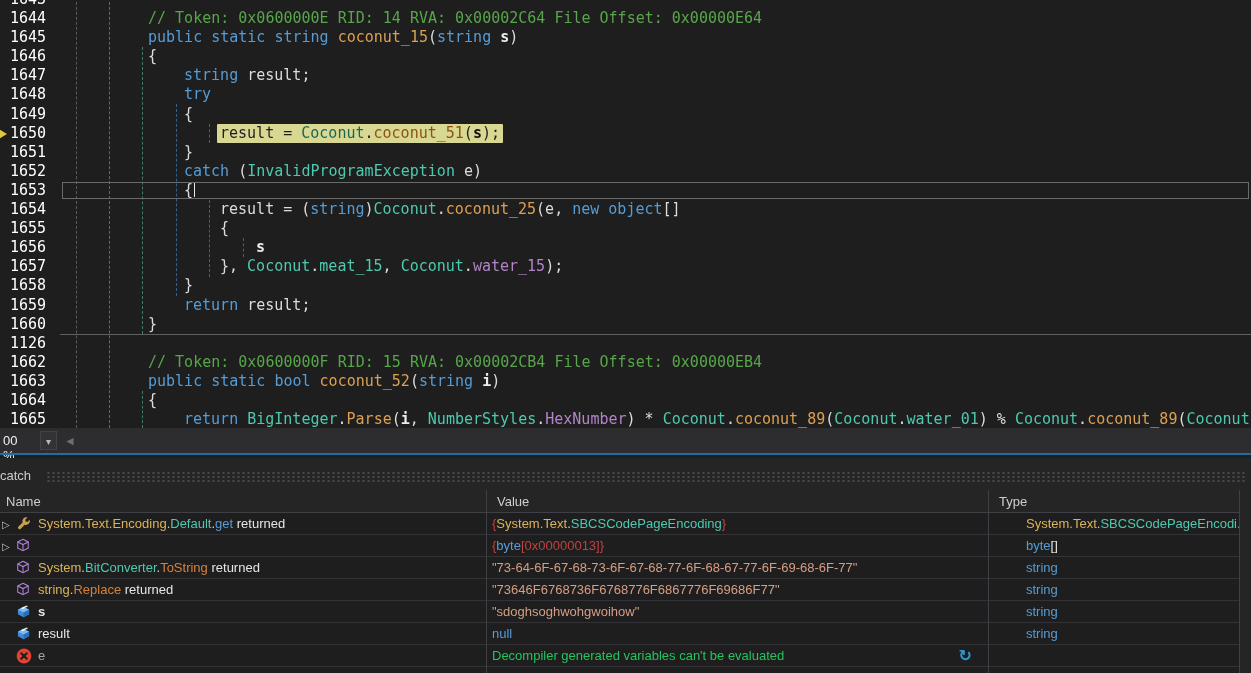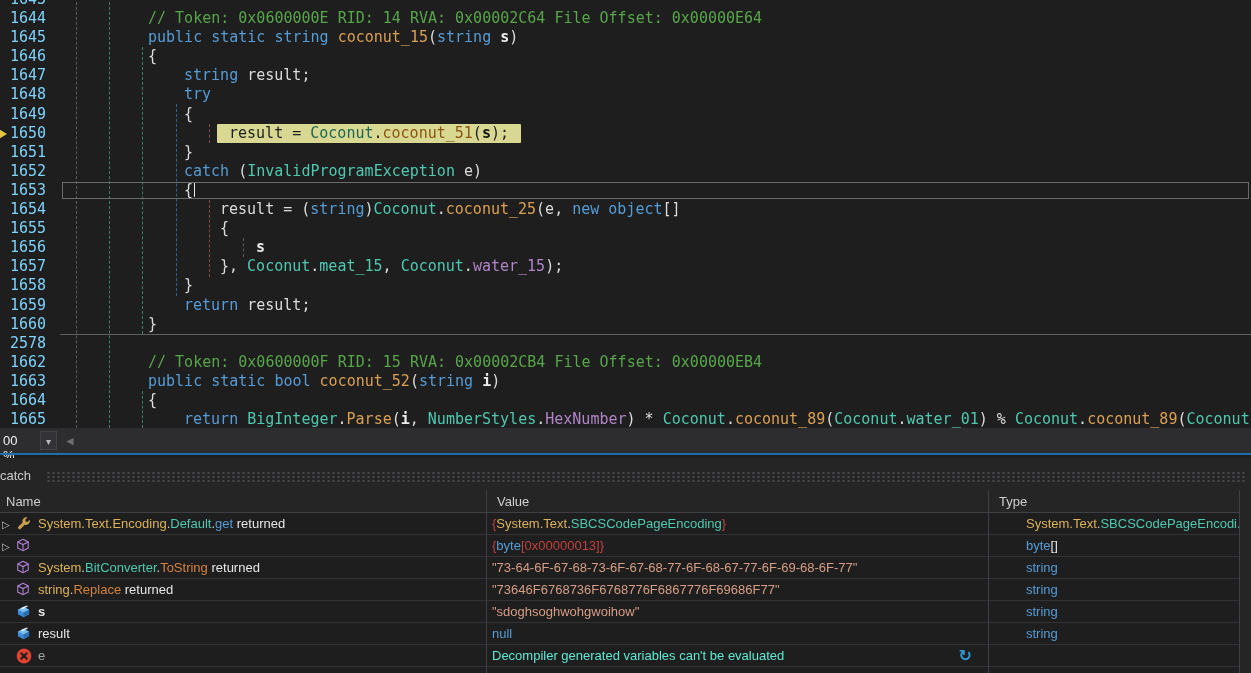--- a/index.html
+++ b/index.html
@@ -2,23 +2,23 @@
 <html><head>
 <meta charset="utf-8">
 <style>
   html,body{margin:0;padding:0;background:#111;}
   .screen{position:relative;width:1251px;height:673px;background:#1E1E1E;overflow:hidden;
           font-family:"Liberation Sans",sans-serif;}
   
   .editor{position:absolute;left:0;top:0;width:1251px;height:428px;background:#1E1E1E;overflow:hidden;}
   .code-row{position:absolute;left:0;height:19px;width:1251px;white-space:pre;
             font-family:"DejaVu Sans Mono",monospace;font-size:15px;line-height:19px;}
-  .lnum{position:absolute;left:10px;top:0;color:#7dd3fc;font-family:"DejaVu Sans Mono",monospace;font-size:15px;}
+  .lnum{position:absolute;left:10px;top:0;color:#ffffff;font-family:"DejaVu Sans Mono",monospace;font-size:15px;}
   .ctext{position:absolute;top:0;}
-  .hlbox{background:#D8D893;padding:0 12px;margin-left:-3px;border-radius:1px;}
+  .hlbox{background:#D8D893;padding:0 3px;margin-left:-3px;border-radius:1px;}
   .guide{position:absolute;width:0;border-left:1px dashed #555;}
   .caretbox{position:absolute;left:62px;width:1187px;height:17px;border:1.5px solid #6A6A6A;box-sizing:border-box;}
   .caret{position:absolute;width:1px;height:14px;background:#E8E8E8;}
   .mseparator{position:absolute;left:60px;width:1191px;height:0;border-top:1px solid #606060;}
   .execarrow{position:absolute;left:-3px;width:0;height:0;border-left:10px solid #E2C63F;
              border-top:6px solid transparent;border-bottom:6px solid transparent;}
   
   .hscroll{position:absolute;left:0;top:428px;width:1251px;height:27px;background:#2D2D30;}
   .zoom-combo{position:absolute;left:0;top:2px;height:22px;color:#F1F1F1;font-size:13px;}
   .zoom-label{position:absolute;left:3px;top:3px;}
@@ -83,21 +83,21 @@
         <div class="code-row" style="top: 142.7px;"><span class="lnum">1651</span><span class="ctext" style="left: 184px;"><span style="color: rgb(220, 220, 220);">}</span></span></div>
         <div class="code-row" style="top: 161.8px;"><span class="lnum">1652</span><span class="ctext" style="left: 184px;"><span style="color: rgb(86, 156, 214);">catch</span><span style="color: rgb(220, 220, 220);"> (</span><span style="color: rgb(78, 201, 176);">InvalidProgramException</span><span style="color: rgb(220, 220, 220);"> e)</span></span></div>
         <div class="code-row" style="top: 180.9px;"><span class="lnum">1653</span><span class="ctext" style="left: 184px;"><span style="color: rgb(220, 220, 220);">{</span></span><span class="caret" style="left: 194px; top: 2px;"></span></div>
         <div class="code-row" style="top: 200px;"><span class="lnum">1654</span><span class="ctext" style="left: 220px;"><span style="color: rgb(220, 220, 220);">result = (</span><span style="color: rgb(86, 156, 214);">string</span><span style="color: rgb(220, 220, 220);">)</span><span style="color: rgb(78, 201, 176);">Coconut</span><span style="color: rgb(220, 220, 220);">.</span><span style="color: rgb(220, 160, 82);">coconut_25</span><span style="color: rgb(220, 220, 220);">(e, </span><span style="color: rgb(86, 156, 214);">new</span><span style="color: rgb(220, 220, 220);"> </span><span style="color: rgb(86, 156, 214);">object</span><span style="color: rgb(220, 220, 220);">[]</span></span></div>
         <div class="code-row" style="top: 219.1px;"><span class="lnum">1655</span><span class="ctext" style="left: 220px;"><span style="color: rgb(220, 220, 220);">{</span></span></div>
         <div class="code-row" style="top: 238.2px;"><span class="lnum">1656</span><span class="ctext" style="left: 256px;"><span style="color: rgb(236, 236, 236); font-weight: bold;">s</span></span></div>
         <div class="code-row" style="top: 257.3px;"><span class="lnum">1657</span><span class="ctext" style="left: 220px;"><span style="color: rgb(220, 220, 220);">}, </span><span style="color: rgb(78, 201, 176);">Coconut</span><span style="color: rgb(220, 220, 220);">.</span><span style="color: rgb(78, 201, 176);">meat_15</span><span style="color: rgb(220, 220, 220);">, </span><span style="color: rgb(78, 201, 176);">Coconut</span><span style="color: rgb(220, 220, 220);">.</span><span style="color: rgb(178, 133, 201);">water_15</span><span style="color: rgb(220, 220, 220);">);</span></span></div>
         <div class="code-row" style="top: 276.4px;"><span class="lnum">1658</span><span class="ctext" style="left: 184px;"><span style="color: rgb(220, 220, 220);">}</span></span></div>
         <div class="code-row" style="top: 295.5px;"><span class="lnum">1659</span><span class="ctext" style="left: 184px;"><span style="color: rgb(86, 156, 214);">return</span><span style="color: rgb(220, 220, 220);"> result;</span></span></div>
         <div class="code-row" style="top: 314.6px; text-decoration: underline;"><span class="lnum">1660</span><span class="ctext" style="left: 148px;"><span style="color: rgb(220, 220, 220);">}</span></span></div>
-        <div class="code-row" style="top: 333.7px;"><span class="lnum">2578</span><span class="ctext" style="left: 148px;"></span></div>
+        <div class="code-row" style="top: 333.7px;"><span class="lnum">1126</span><span class="ctext" style="left: 148px;"></span></div>
         <div class="code-row" style="top: 352.8px;"><span class="lnum">1662</span><span class="ctext" style="left: 148px;"><span style="color: rgb(87, 166, 74);">// Token: 0x0600000F RID: 15 RVA: 0x00002CB4 File Offset: 0x00000EB4</span></span></div>
         <div class="code-row" style="top: 371.9px;"><span class="lnum">1663</span><span class="ctext" style="left: 148px;"><span style="color: rgb(86, 156, 214);">public static bool </span><span style="color: rgb(220, 160, 82);">coconut_52</span><span style="color: rgb(220, 220, 220);">(</span><span style="color: rgb(86, 156, 214);">string</span><span style="color: rgb(220, 220, 220);"> </span><span style="color: rgb(236, 236, 236); font-weight: bold;">i</span><span style="color: rgb(220, 220, 220);">)</span></span></div>
         <div class="code-row" style="top: 391px;"><span class="lnum">1664</span><span class="ctext" style="left: 148px;"><span style="color: rgb(220, 220, 220);">{</span></span></div>
         <div class="code-row" style="top: 410.1px;"><span class="lnum">1665</span><span class="ctext" style="left: 184px;"><span style="color: rgb(86, 156, 214);">return</span><span style="color: rgb(220, 220, 220);"> </span><span style="color: rgb(78, 201, 176);">BigInteger</span><span style="color: rgb(220, 220, 220);">.</span><span style="color: rgb(220, 160, 82);">Parse</span><span style="color: rgb(220, 220, 220);">(</span><span style="color: rgb(236, 236, 236); font-weight: bold;">i</span><span style="color: rgb(220, 220, 220);">, </span><span style="color: rgb(78, 201, 176);">NumberStyles</span><span style="color: rgb(220, 220, 220);">.</span><span style="color: rgb(178, 133, 201);">HexNumber</span><span style="color: rgb(220, 220, 220);">) * </span><span style="color: rgb(78, 201, 176);">Coconut</span><span style="color: rgb(220, 220, 220);">.</span><span style="color: rgb(220, 160, 82);">coconut_89</span><span style="color: rgb(220, 220, 220);">(</span><span style="color: rgb(78, 201, 176);">Coconut</span><span style="color: rgb(220, 220, 220);">.</span><span style="color: rgb(78, 201, 176);">water_01</span><span style="color: rgb(220, 220, 220);">) % </span><span style="color: rgb(78, 201, 176);">Coconut</span><span style="color: rgb(220, 220, 220);">.</span><span style="color: rgb(220, 160, 82);">coconut_89</span><span style="color: rgb(220, 220, 220);">(</span><span style="color: rgb(78, 201, 176);">Coconut</span><span style="color: rgb(220, 220, 220);">.</span></span></div>
       </div>
     <div id="caret-box" class="caretbox" style="top: 181.9px;"></div>
     <div id="exec-arrow" class="execarrow" style="top: 127.6px;"></div>
     <div id="method-sep" class="mseparator" style="top: 333.7px;"></div>
   </div>
 
@@ -232,21 +232,21 @@
             <div class="cell c-name">
               <span class="licon">
                 <svg width="16" height="16" viewBox="0 0 16 16">
                   <circle cx="8" cy="8" r="7.4" fill="#E0432F"></circle>
                   <path stroke="#1E1E1E" stroke-width="2" stroke-linecap="round" d="M5.2 5.2l5.6 5.6M10.8 5.2l-5.6 5.6"></path>
                 </svg>
               </span>
               <span class="nm-text"><span style="color: rgb(166, 166, 166);">e</span></span>
             </div>
             <div class="cell c-val">
-              <span class="val-text"><span style="color: #5eead4;">Decompiler generated variables can't be evaluated</span></span>
+              <span class="val-text"><span style="color: #22c55e;">Decompiler generated variables can't be evaluated</span></span>
               <span class="refresh">↻</span>
             </div>
             <div class="cell c-type">
               <span class="val-text"></span>
             </div>
           </div>
         </div>
       <div class="colsep" style="left:486px"></div>
       <div class="colsep" style="left:988px"></div>
       <div class="rightgutter"></div>

